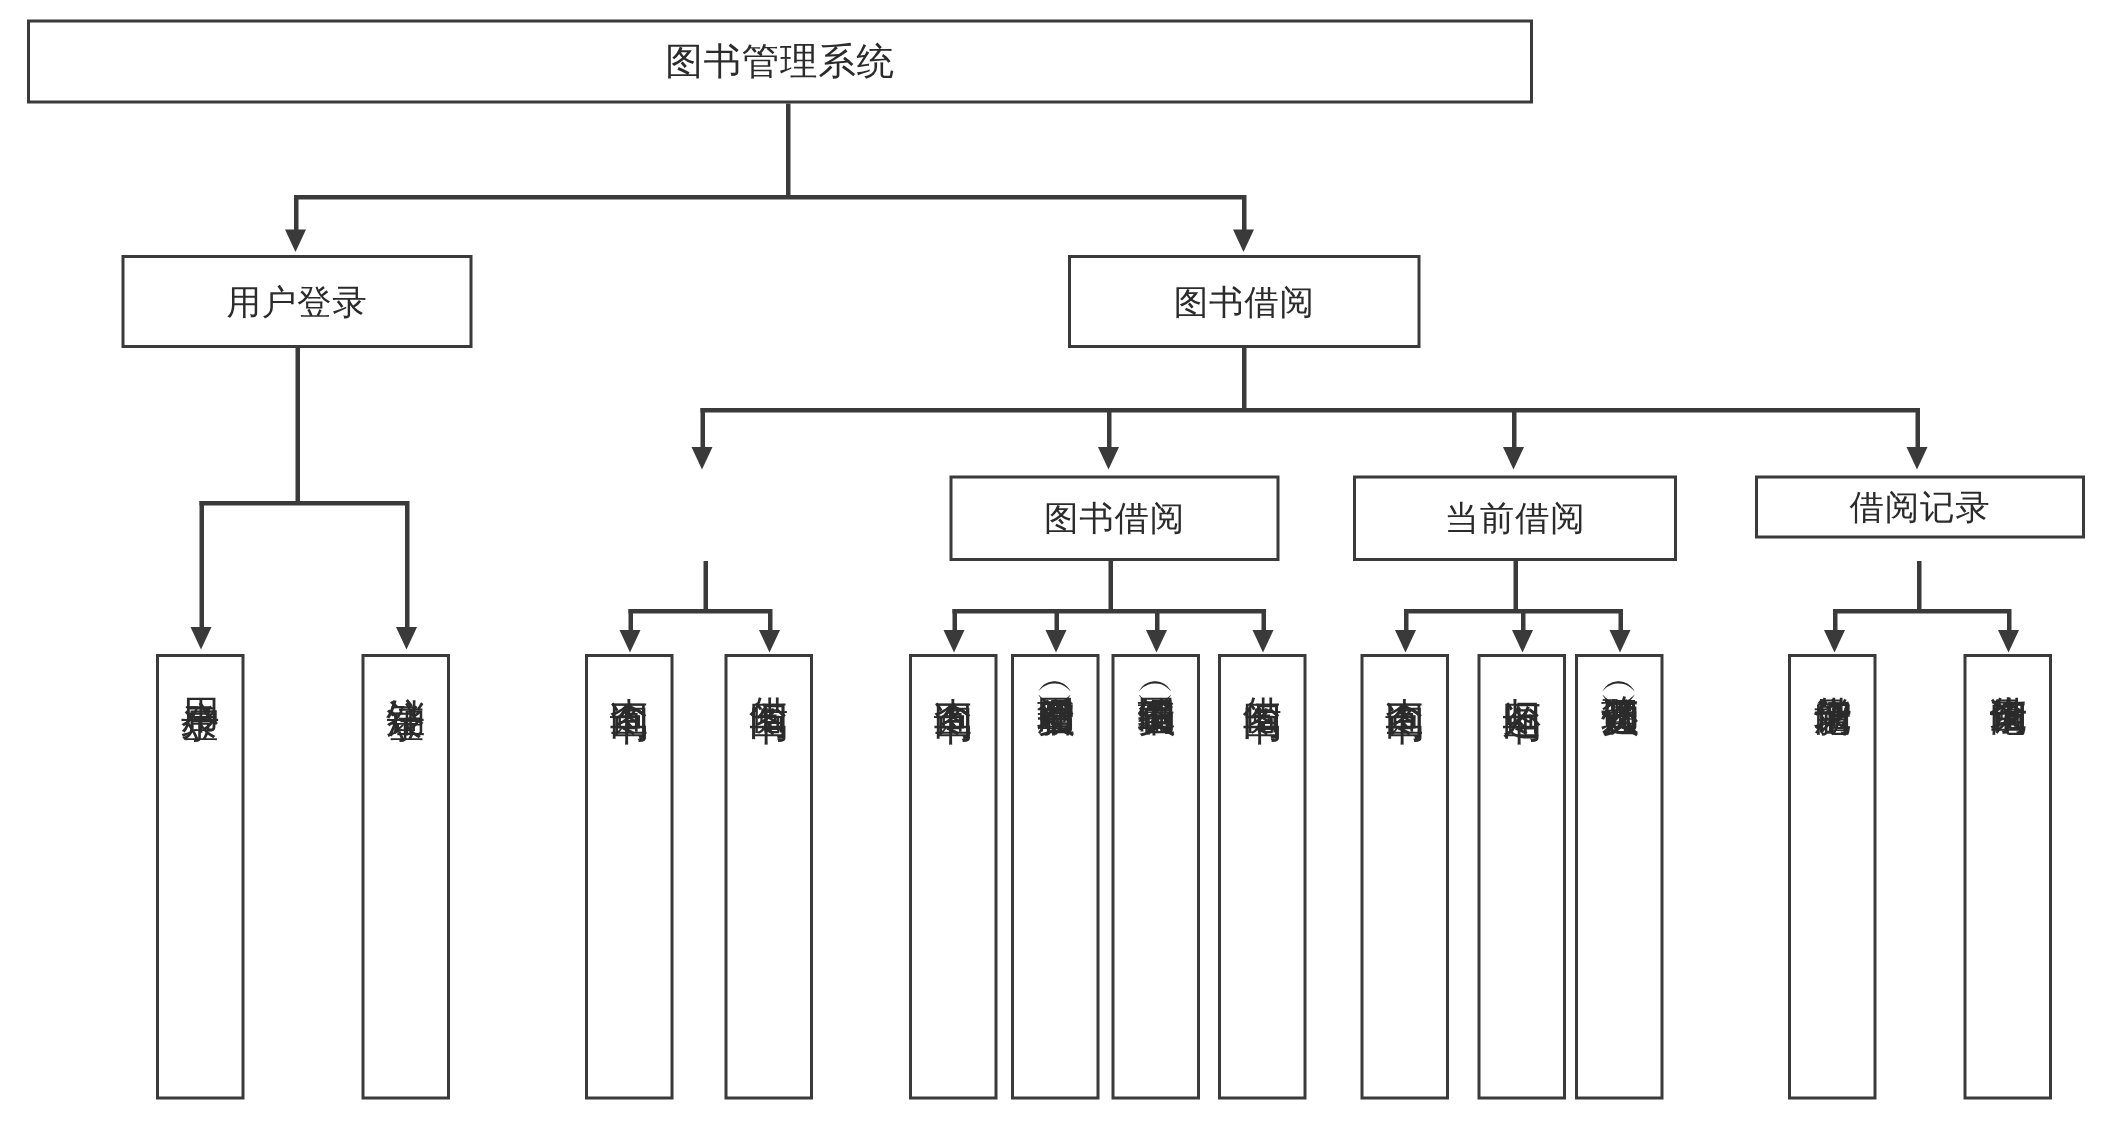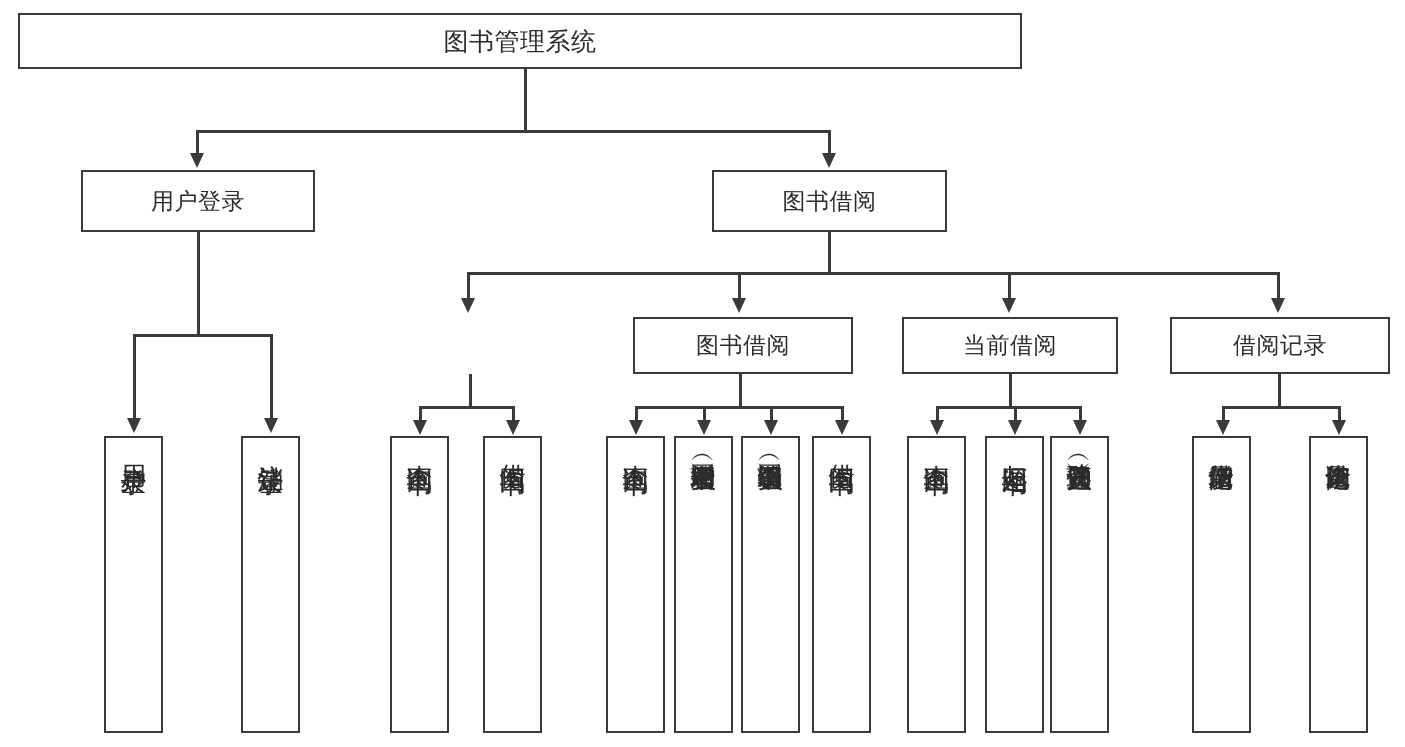--- a/index.html
+++ b/index.html
@@ -120,21 +120,21 @@
   <div class="arrow" style="left:1002px; top:298px;"></div>
   <div class="edge v" style="left:1277px; top:272px; height:28px;"></div>
   <div class="arrow" style="left:1271px; top:298px;"></div>
 
   <div class="node mid" style="left:633px; top:317px; width:220px; height:57px;">
     <span class="node-label">图书借阅</span>
   </div>
   <div class="node mid" style="left:902px; top:317px; width:216px; height:57px;">
     <span class="node-label">当前借阅</span>
   </div>
-  <div class="node mid" style="left:1170px; top:317px; width:220px; height:57px;">
+  <div class="node mid" style="left:1170px; top:317px; width:220px; height:42px;">
     <span class="node-label">借阅记录</span>
   </div>
 
   <div class="edge v" style="left:469px; top:374px; height:34px;"></div>
   <div class="edge h" style="left:419px; top:406px; width:95px;"></div>
   <div class="edge v" style="left:419px; top:406px; height:16px;"></div>
   <div class="arrow" style="left:413px; top:420px;"></div>
   <div class="edge v" style="left:512px; top:406px; height:16px;"></div>
   <div class="arrow" style="left:506px; top:420px;"></div>
 

